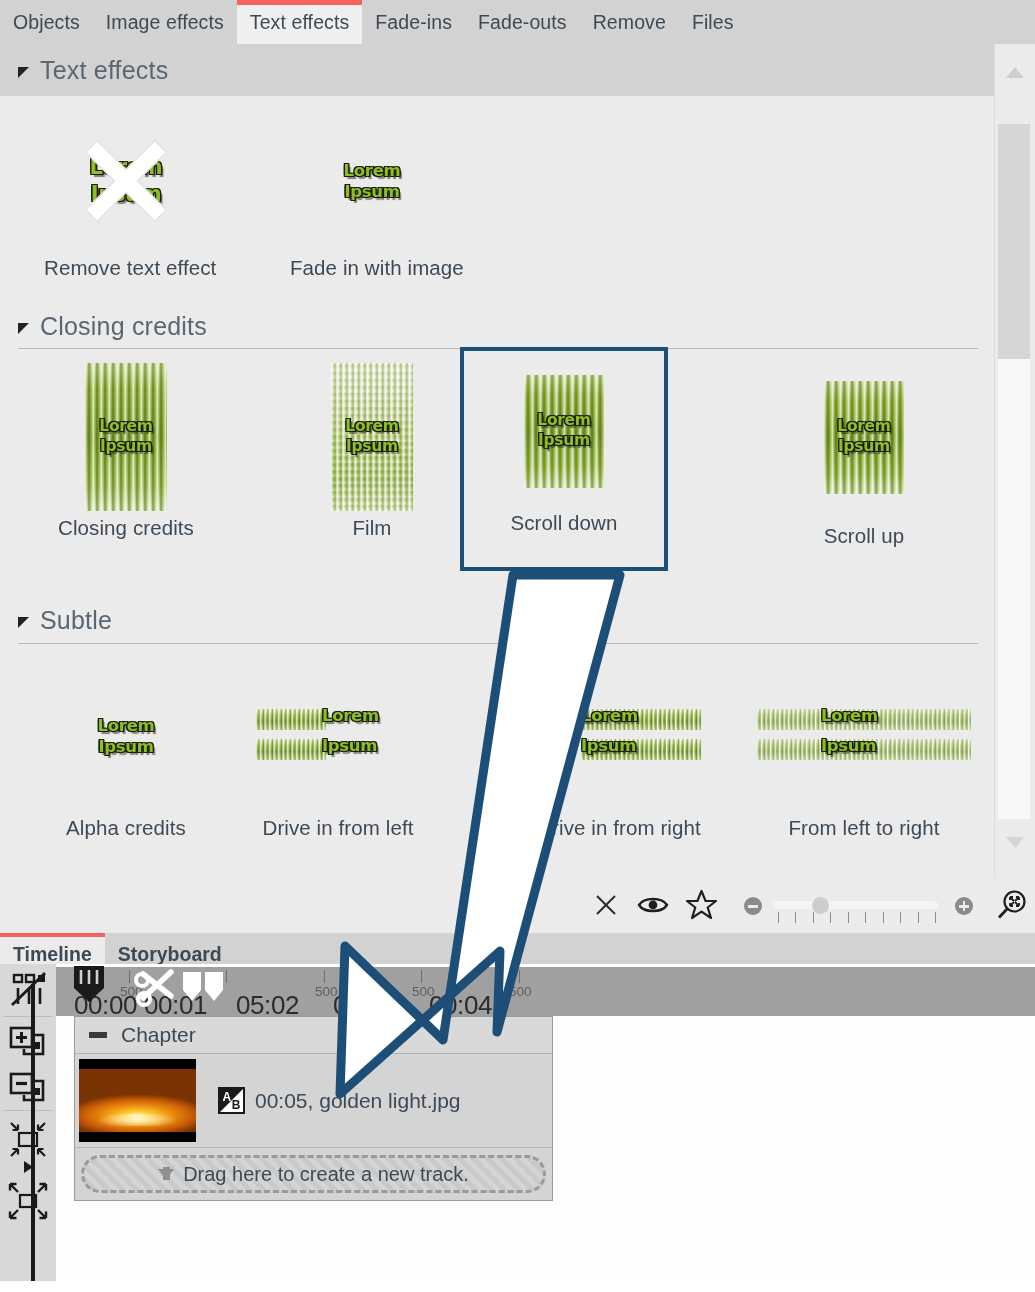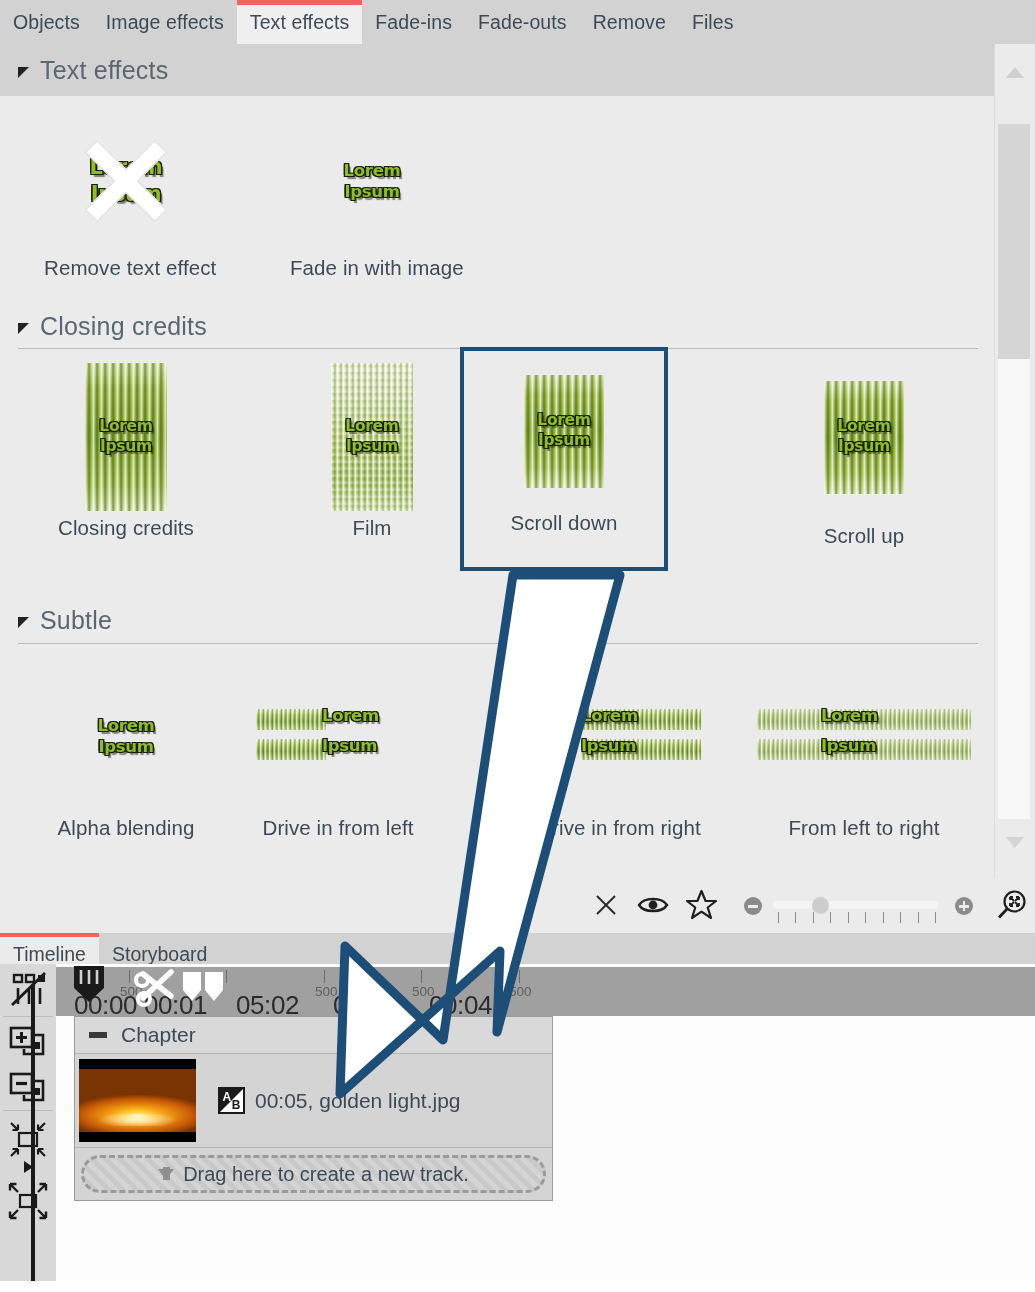--- a/index.html
+++ b/index.html
@@ -304,20 +304,21 @@
     background: #ebebeb;
   }
 
   
   #timelineTabs {
     position: absolute;
     left: 0; top: 933px;
     width: 1035px; height: 42px;
     background: #d2d2d2;
     display: flex;
+    font-weight: bold;
   }
   .tlTab {
     position: relative;
     height: 42px;
     display: flex;
     align-items: center;
     padding: 0 13px;
     font-size: 19.5px;
     color: #3d4a56;
     box-sizing: border-box;
@@ -645,21 +646,21 @@
   </div>
   <div class="groupRule" style="top:599px;"></div>
 
   <div class="cell" style="left:44px; top:612px;">
     <div class="cellThumb" style="height:160px;">
       <div style="text-align:center;">
         <div class="lorem sm">Lorem</div>
         <div class="lorem sm">Ipsum</div>
       </div>
     </div>
-    <div class="cellLabel">Alpha blending</div>
+    <div class="cellLabel">Alpha credits</div>
   </div>
 
   <div class="cell" style="left:256px; top:612px;">
     <div class="cellThumb" style="height:160px;">
       <div style="position:relative;width:164px;height:62px;">
         <div class="stripesH" style="position:absolute;left:0;top:4px;width:70px;height:21px;"></div>
         <div class="stripesH" style="position:absolute;left:0;top:34px;width:70px;height:21px;"></div>
         <div class="lorem sm" style="position:absolute;left:66px;top:0;">Lorem</div>
         <div class="lorem sm" style="position:absolute;left:66px;top:30px;">Ipsum</div>
       </div>

